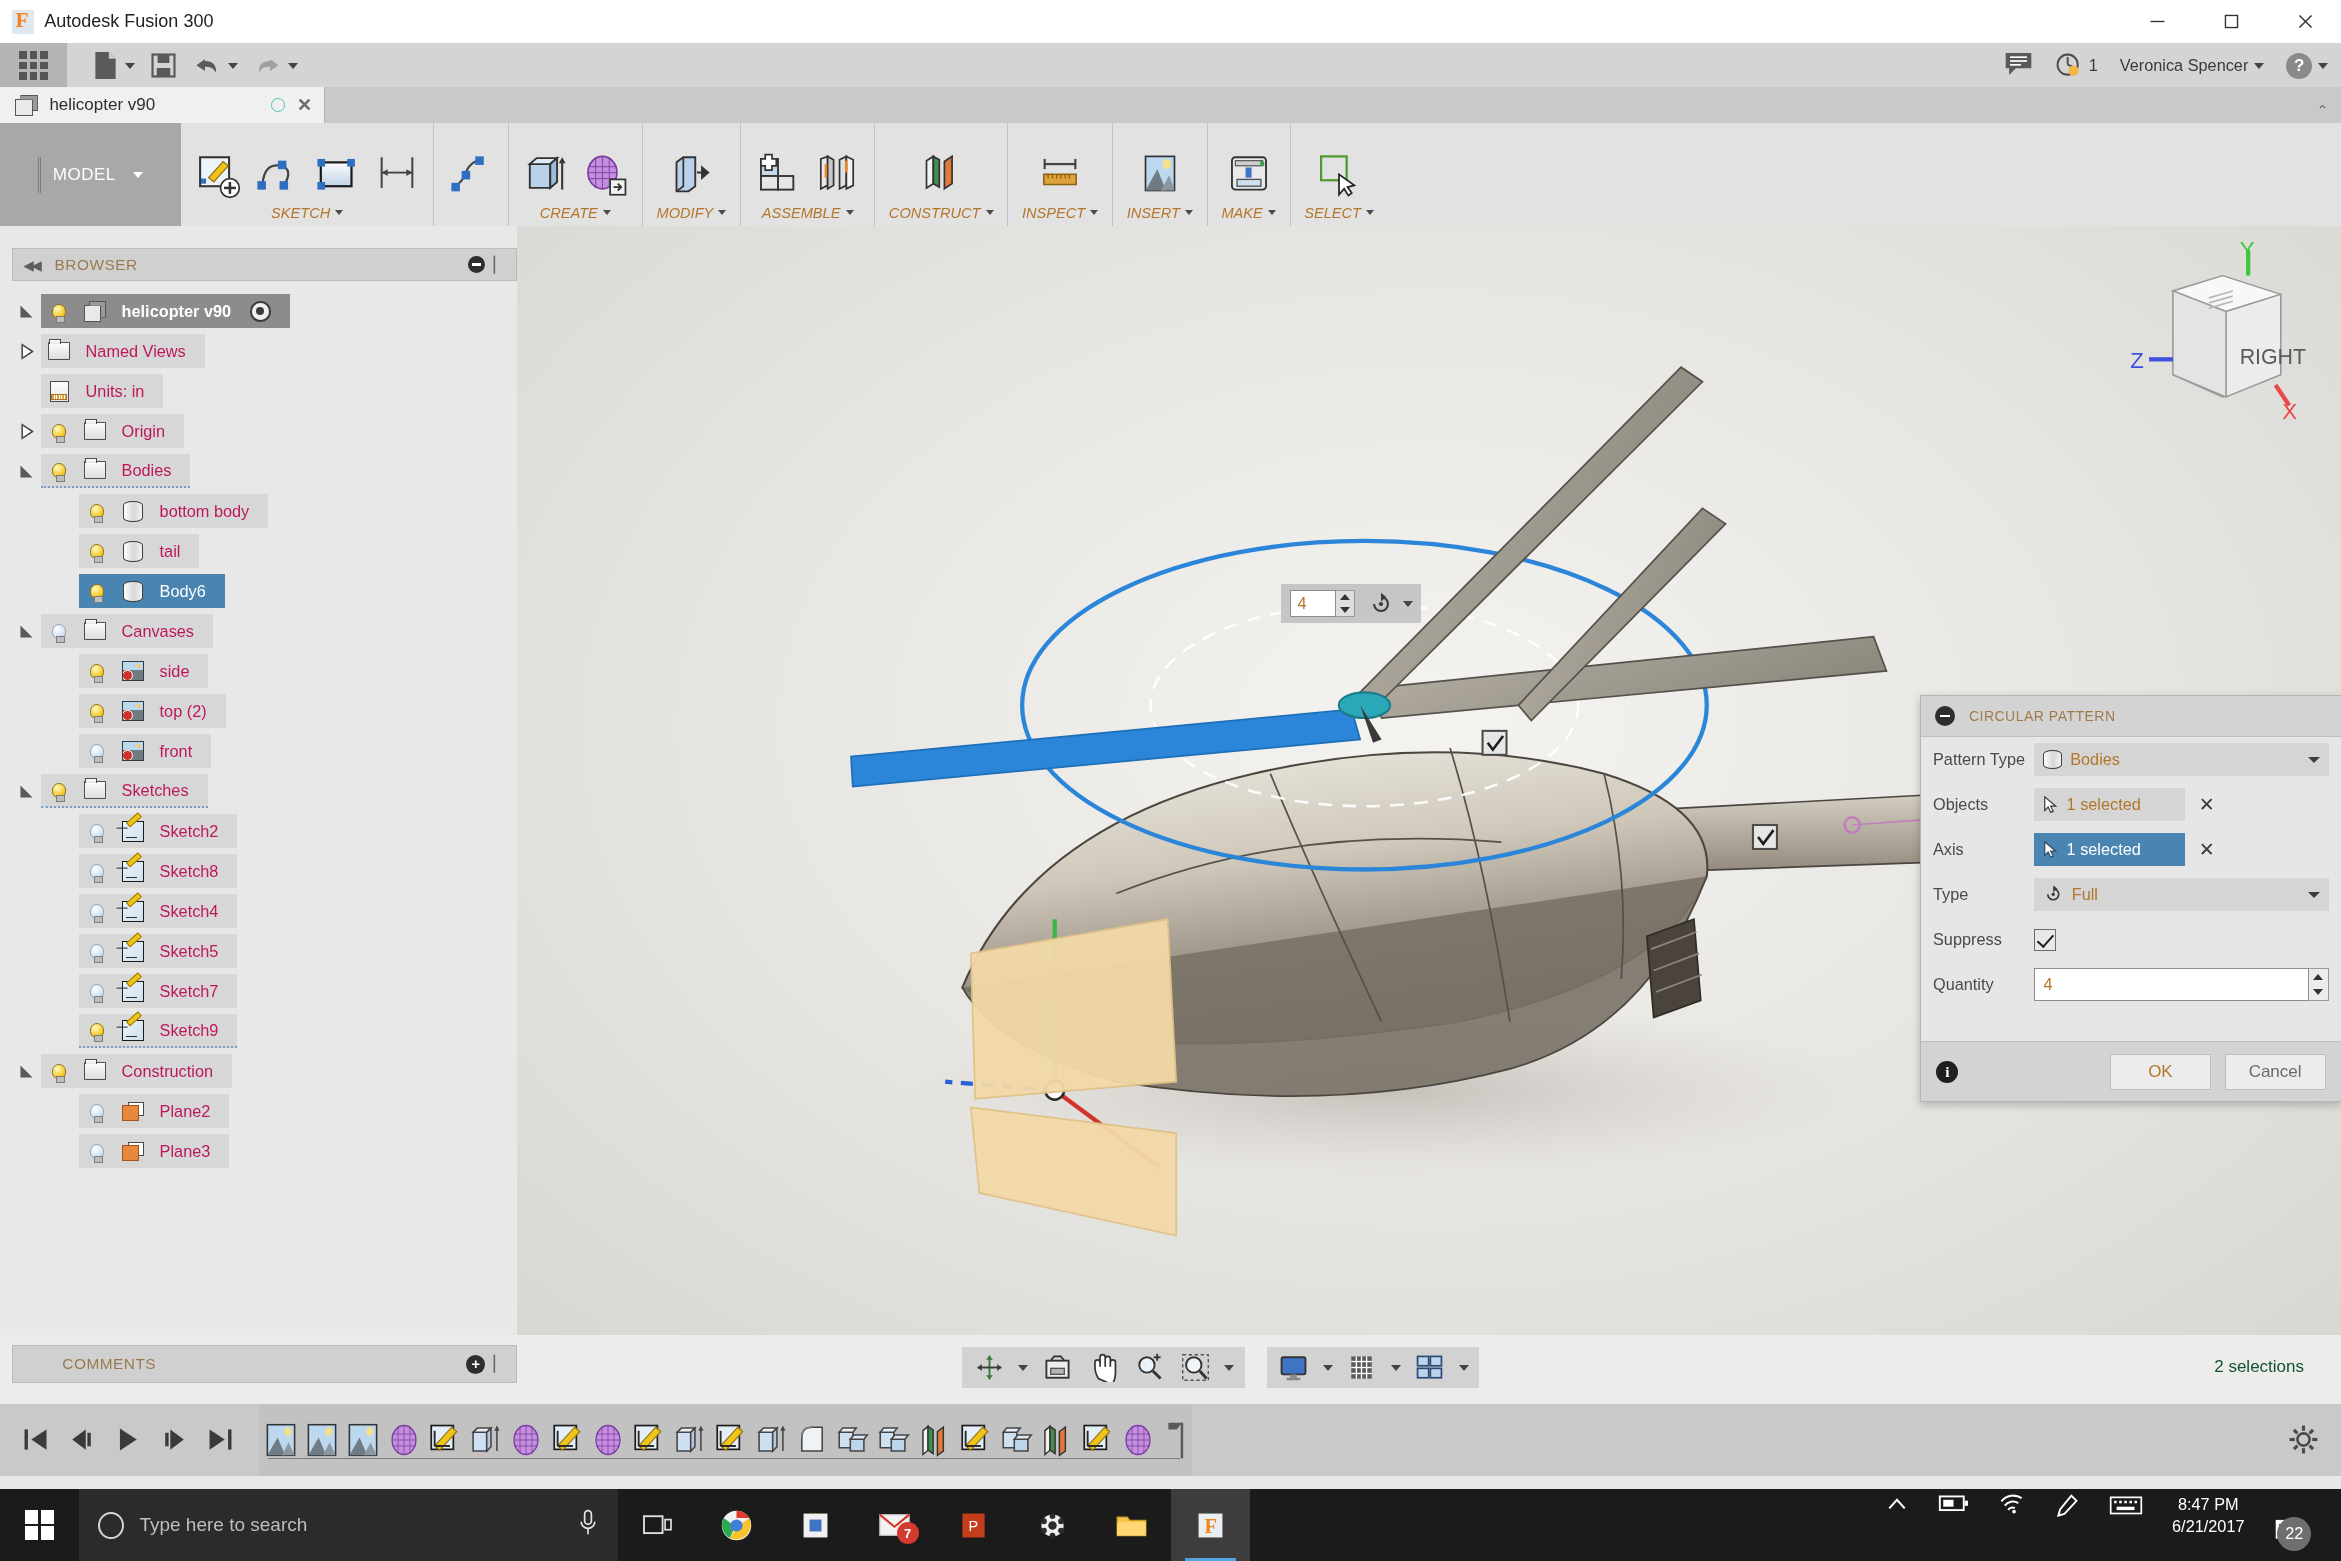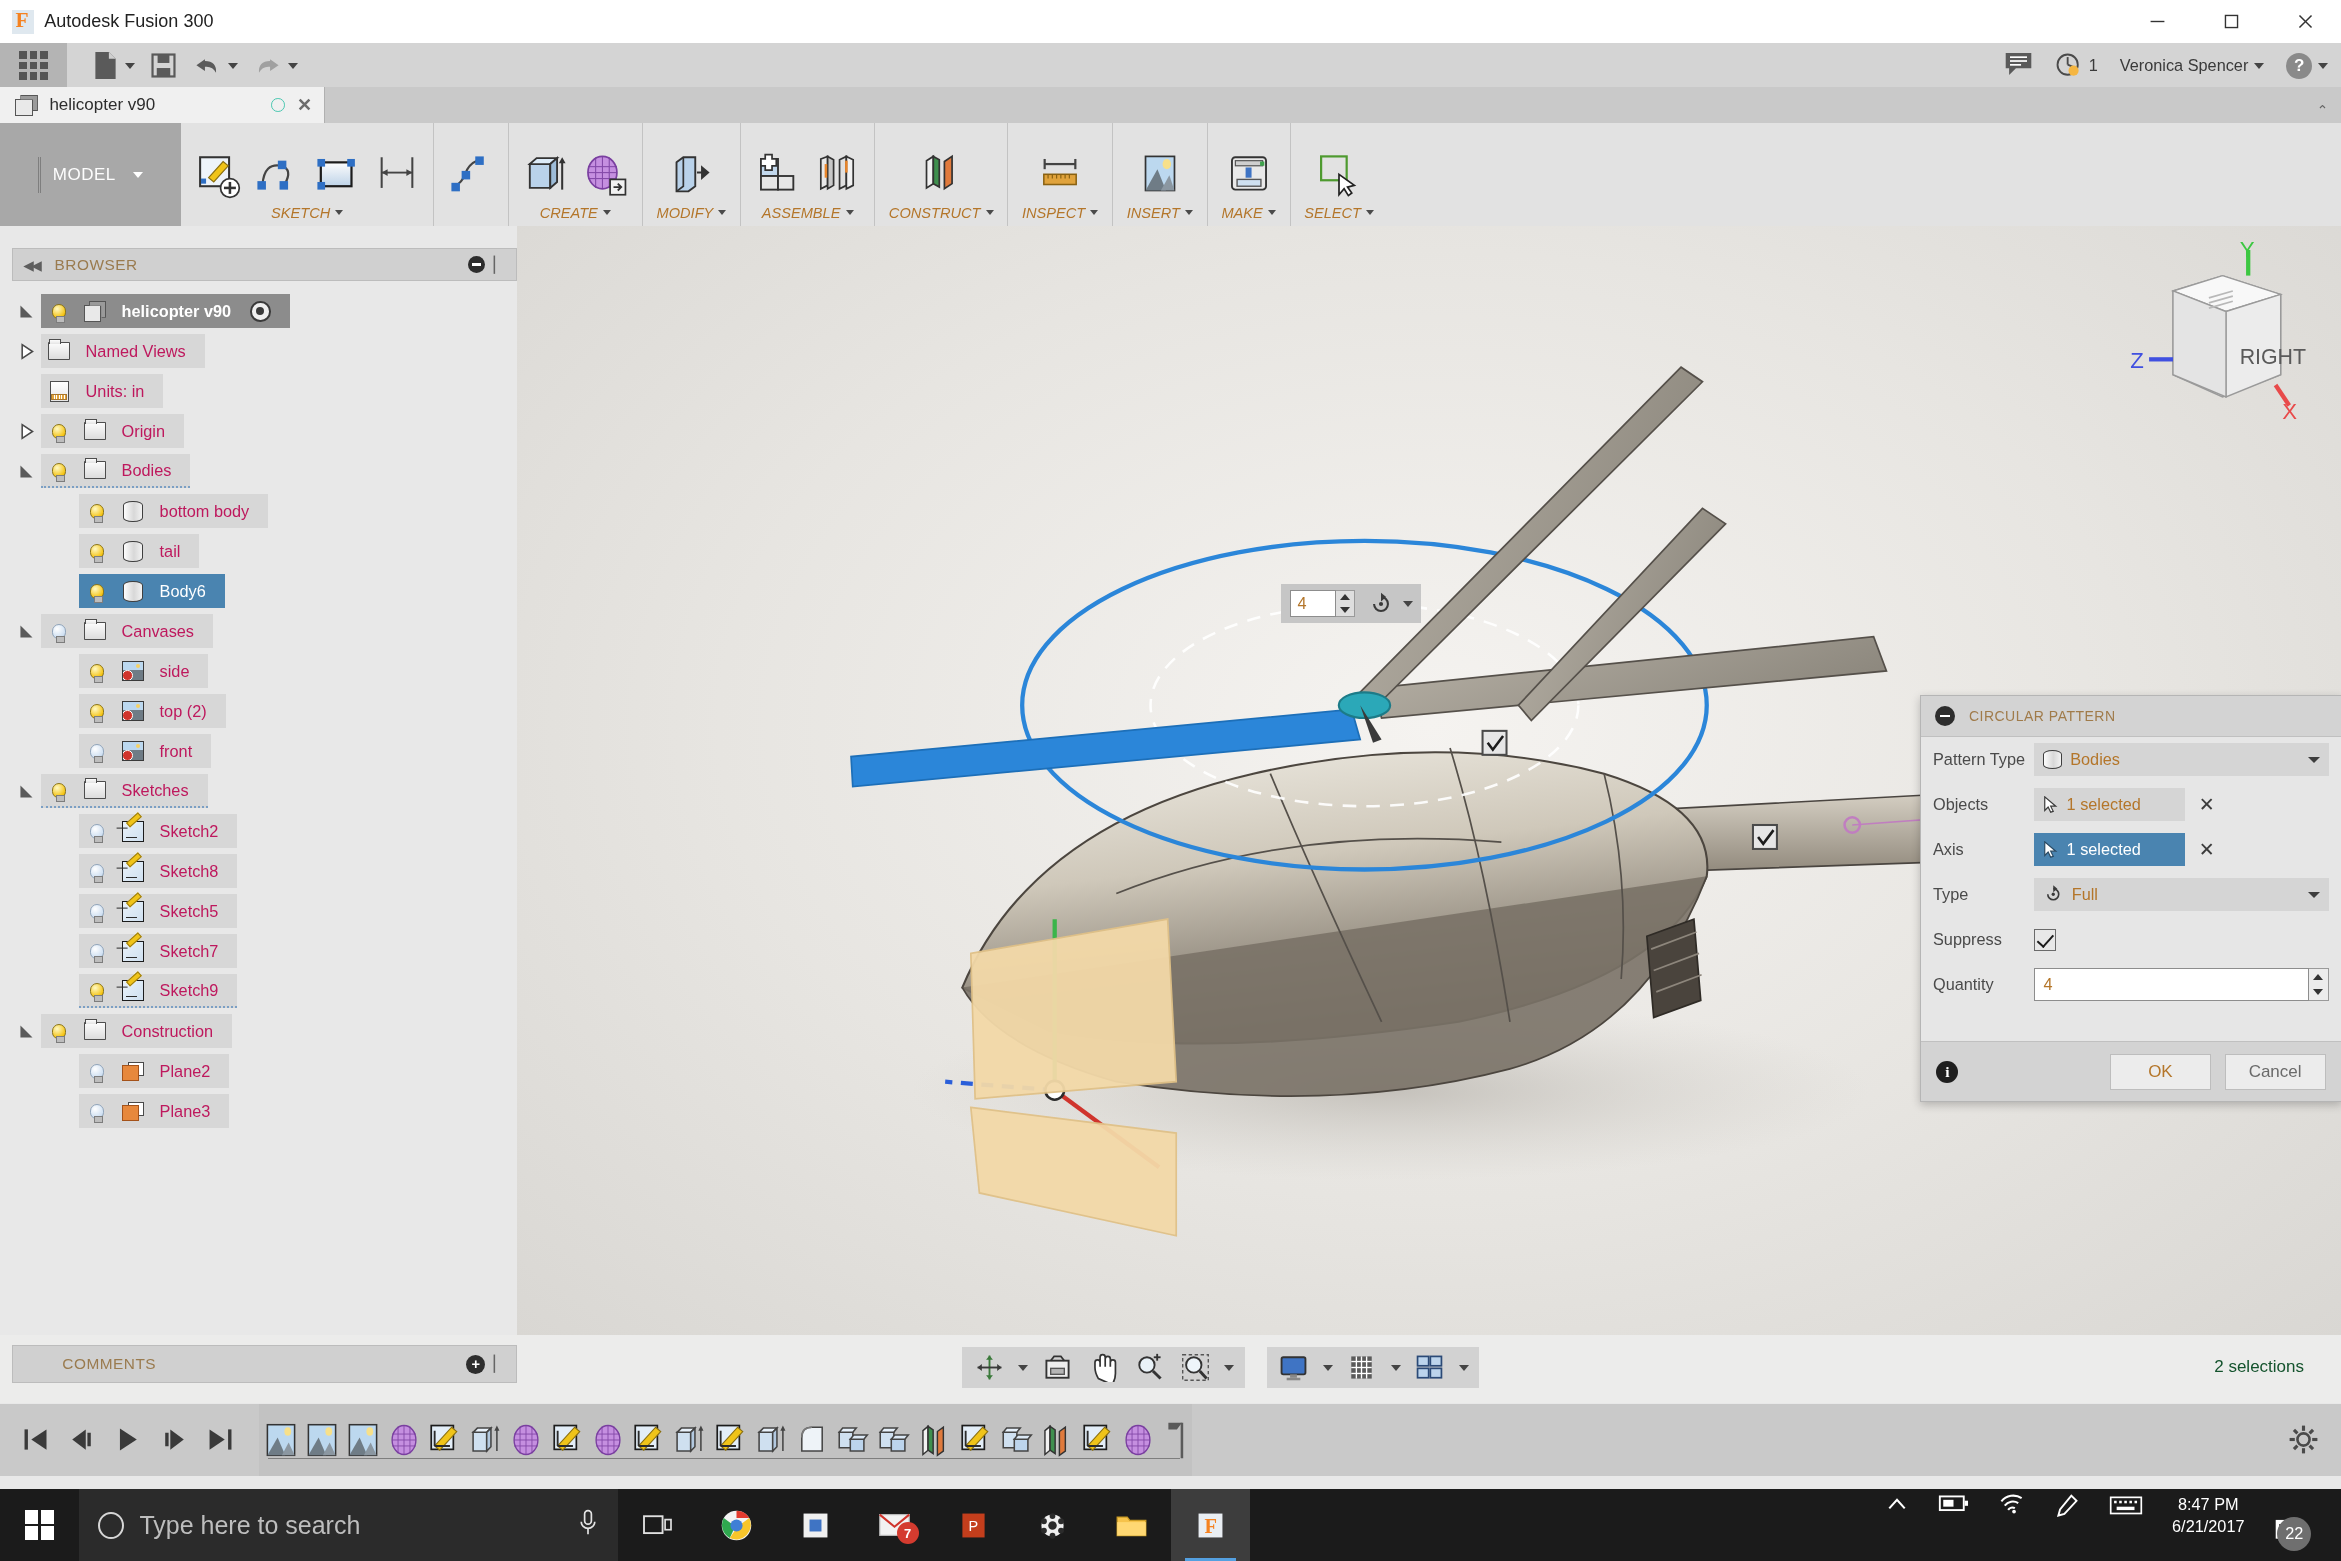--- a/index.html
+++ b/index.html
@@ -360,21 +360,21 @@
   .start-btn { width: 79px; height: 72px; display: flex; align-items: center; justify-content: center; cursor: pointer; }
   .win-logo { display: grid; grid-template-columns: 13.7px 13.7px; grid-template-rows: 13.7px 13.7px; gap: 2.6px; }
   .win-logo i { background: #fff; display: block; }
   .searchbox {
     width: 539px; height: 72px; background: #2b2b2b; display: flex; align-items: center;
     padding: 0 19px; gap: 15.4px; cursor: text;
   }
   .cortana {
     width: 26px; height: 27px; border: 2.6px solid #d6d6d6; border-radius: 50%; flex: none;
   }
-  .search-ph { font-size: 25px; color: #bdbdbd; }
+  .search-ph { font-size: 19px; color: #bdbdbd; }
   .mic { margin-left: auto; color: #e4e4e4; font-size: 22px; }
   .tb-icons { display: flex; align-items: center; gap: 0; }
   .tb-item {
     width: 79px; height: 72px; display: flex; align-items: center;
     justify-content: center; position: relative; cursor: pointer;
   }
   .tb-item.active { background: #3d3d3d; }
   .tb-item.active::after {
     content: ""; position: absolute; bottom: 0; left: 13.7px; right: 13.7px; height: 2.6px; background: #54a0e0;
   }
@@ -1079,20 +1079,32 @@
           </div>
           <div class="trow">
             <span style="width: 67px; flex: 0 0 auto;"></span>
             <span class="tnode">
               <span class="bulb off">
                 <i></i>
               </span>
               <span class="ficon">
                 <span class="sk-ico"></span>
               </span>
+              <span class="tlabel">Sketch4</span>
+            </span>
+          </div>
+          <div class="trow">
+            <span style="width: 67px; flex: 0 0 auto;"></span>
+            <span class="tnode">
+              <span class="bulb off">
+                <i></i>
+              </span>
+              <span class="ficon">
+                <span class="sk-ico"></span>
+              </span>
               <span class="tlabel">Sketch5</span>
             </span>
           </div>
           <div class="trow">
             <span style="width: 67px; flex: 0 0 auto;"></span>
             <span class="tnode">
               <span class="bulb off">
                 <i></i>
               </span>
               <span class="ficon">

